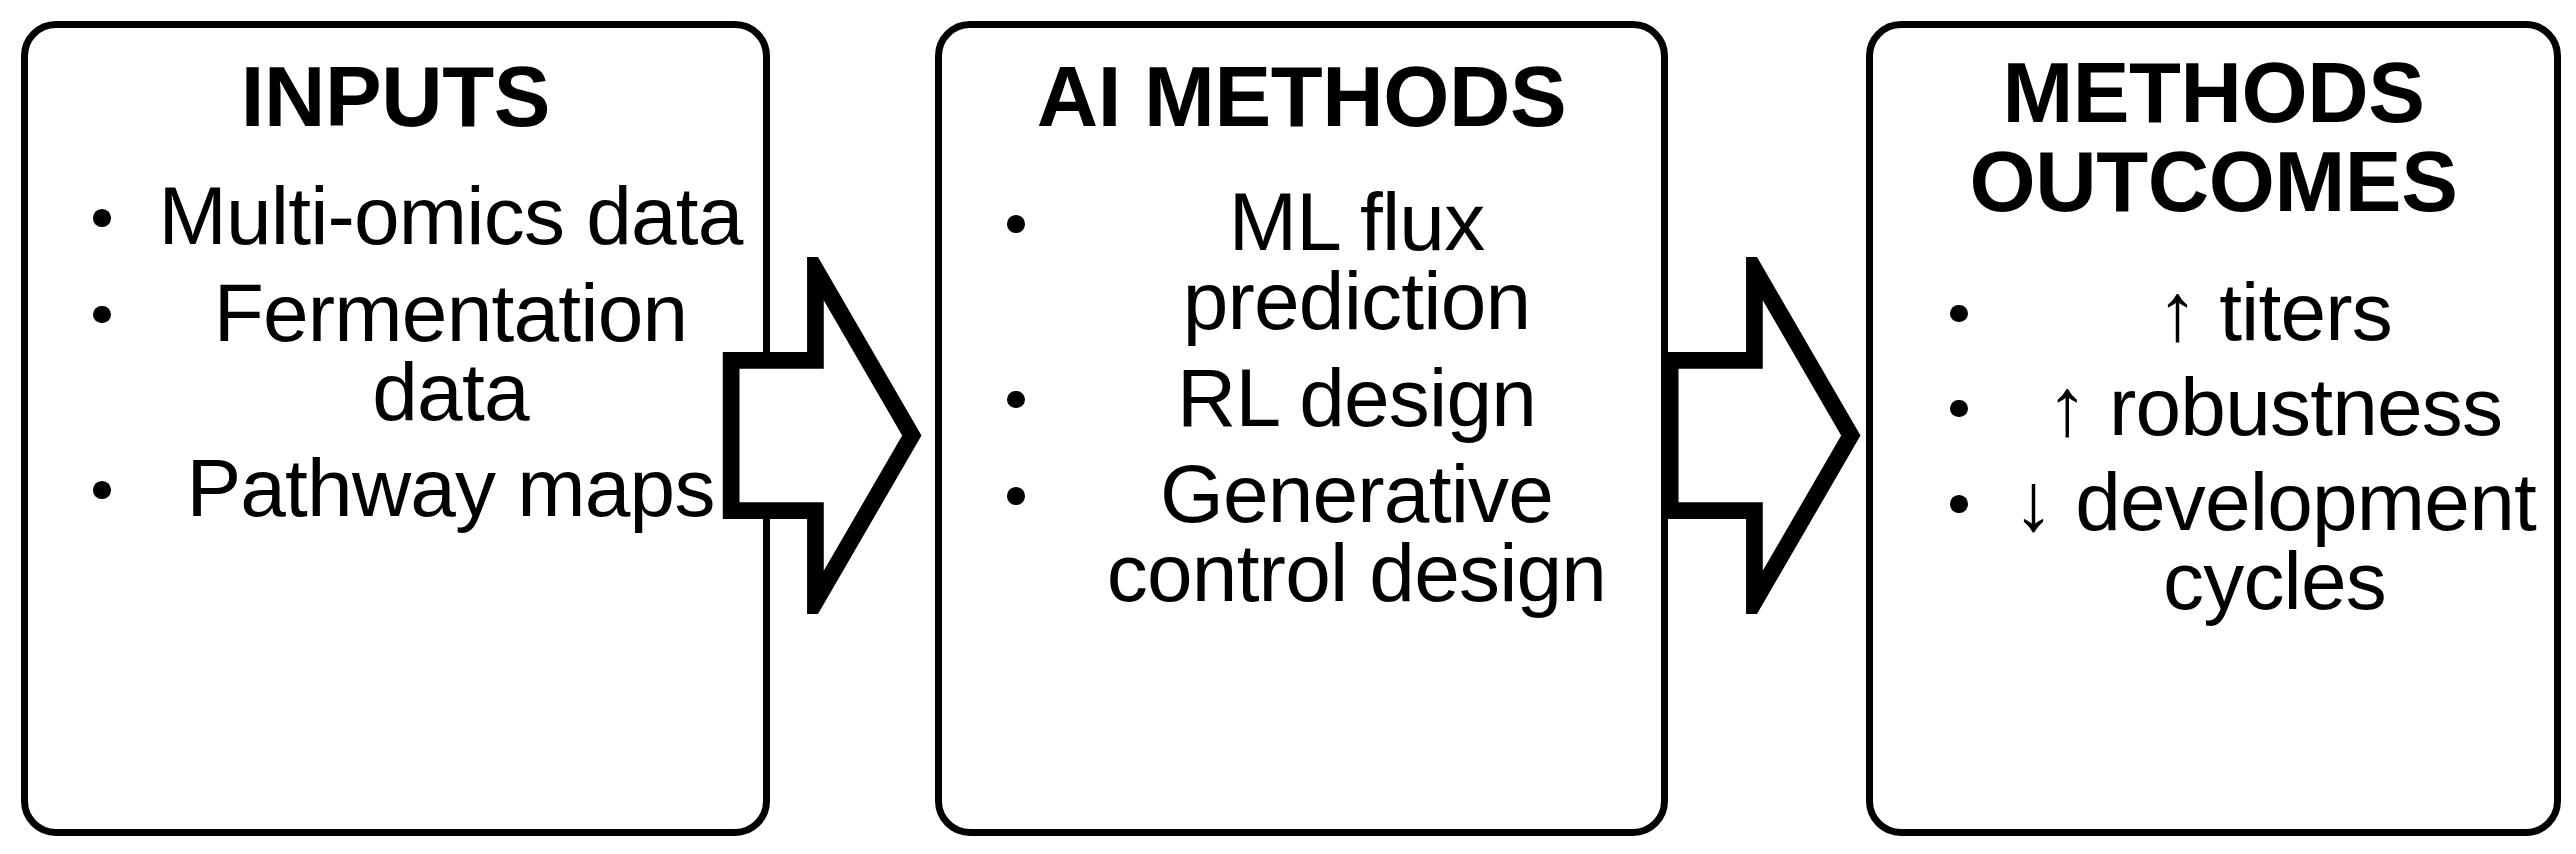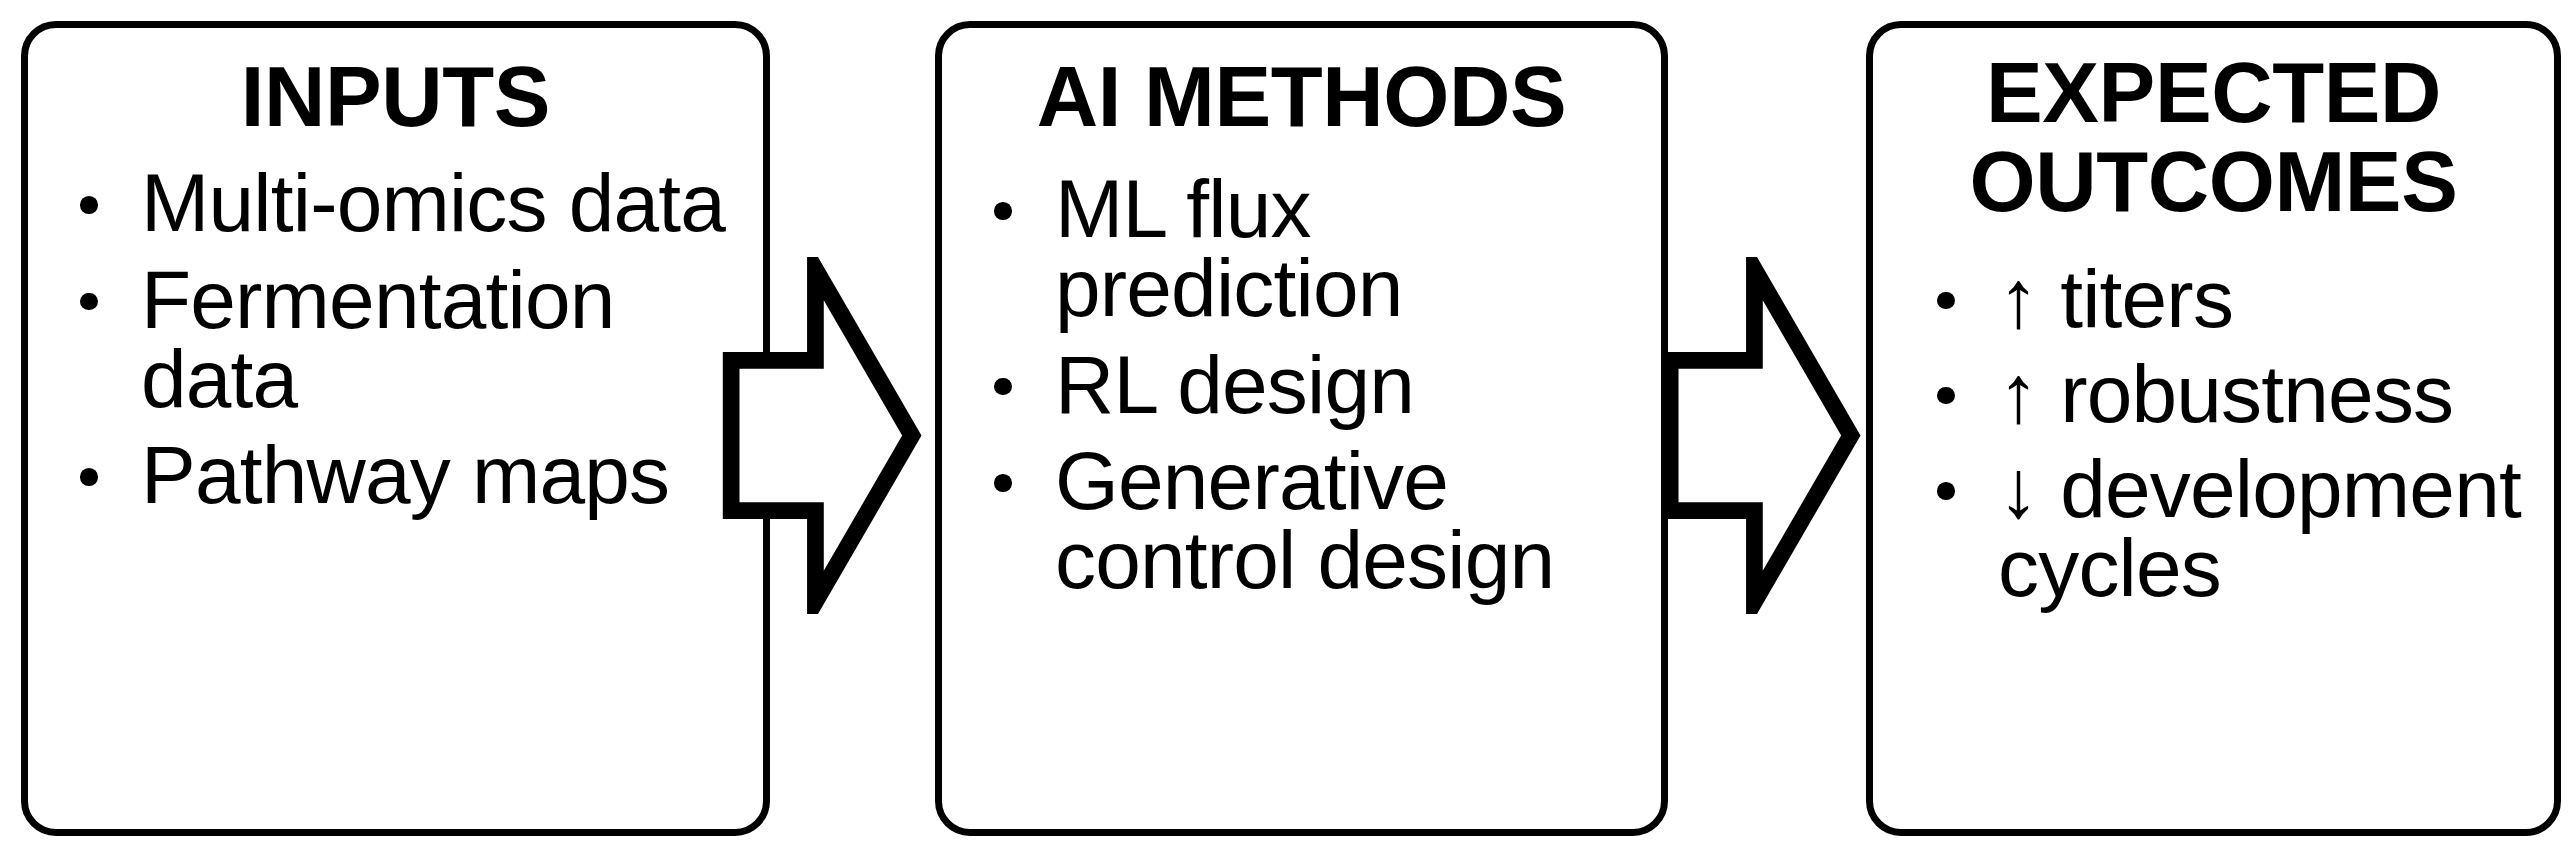--- a/index.html
+++ b/index.html
@@ -46,23 +46,24 @@
     color: #000000;
     margin: 0;
     padding: 24px 15px 0 15px;
     white-space: pre-line;
   }
 
   #box-outcomes .box-title { padding-top: 20px; }
 
   .bullet-list {
     list-style: none;
-    margin: 3px;
+    margin: 16px;
     padding: 0;
     color: #000000;
+    text-align: center;
   }
 
   #box-inputs .bullet-list   { padding: 20px 0 0 43px; }
   #box-methods .bullet-list  { padding: 26px 0 0 43px; }
   #box-outcomes .bullet-list { padding: 30px 0 0 55px; }
 
   .bullet-item {
     position: relative;
     font-size: 82px;
     line-height: 0.96;
@@ -145,21 +146,21 @@
     </ul>
   </div>
 
   <div class="arrow" id="arrow-2">
     <svg viewBox="0 0 270 470" xmlns="http://www.w3.org/2000/svg" aria-hidden="true">
       <polygon points="16,136 127,136 127,16 254,235 127,454 127,334 16,334" fill="#ffffff" stroke="#000000" stroke-width="22" stroke-linejoin="miter" stroke-miterlimit="10"></polygon>
     </svg>
   </div>
 
   <div class="box" id="box-outcomes">
-    <div class="box-title">EXPECTED
+    <div class="box-title">METHODS
 OUTCOMES</div>
     <ul class="bullet-list">
       <li class="bullet-item">
         <span class="bullet-dot"></span>
         <span class="bullet-text">↑ titers</span>
       </li>
       <li class="bullet-item">
         <span class="bullet-dot"></span>
         <span class="bullet-text">↑ robustness</span>
       </li>

